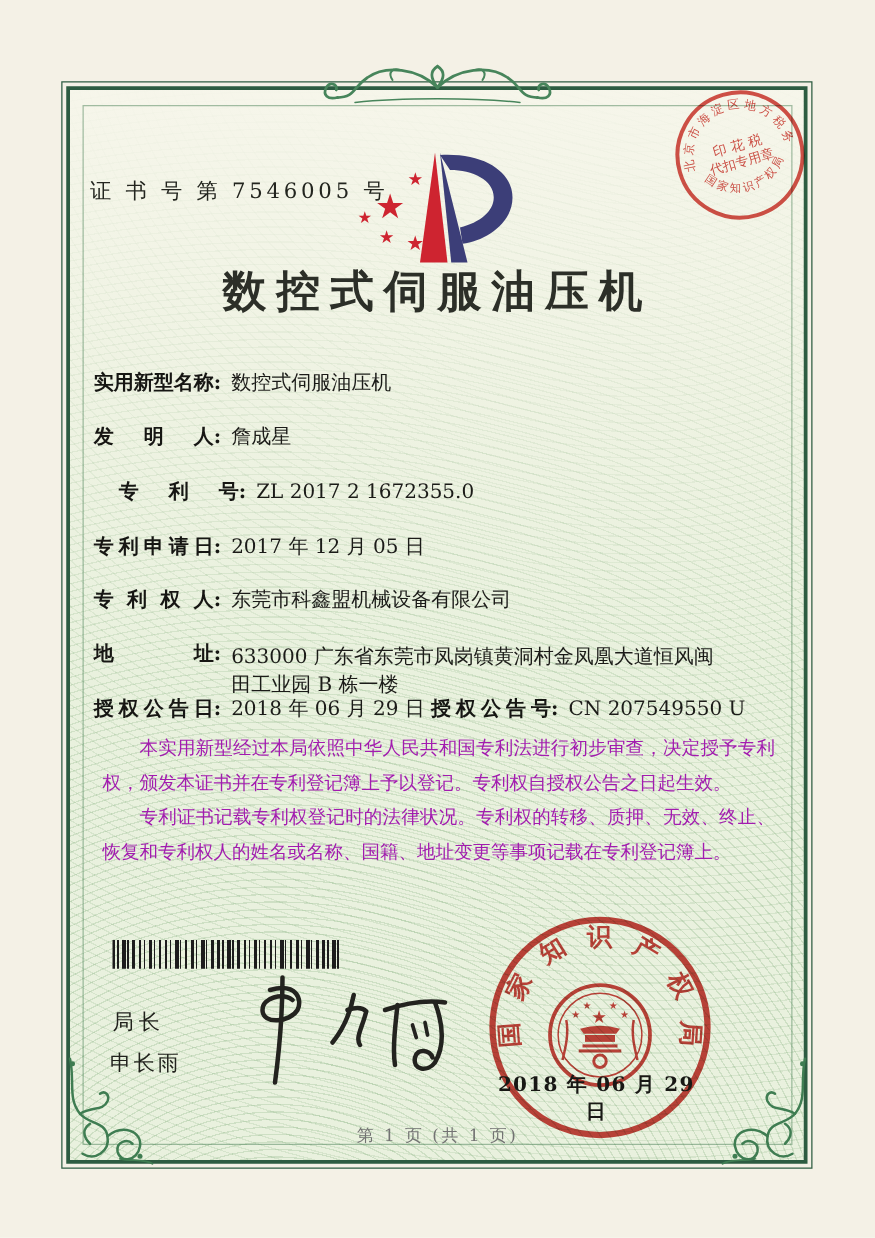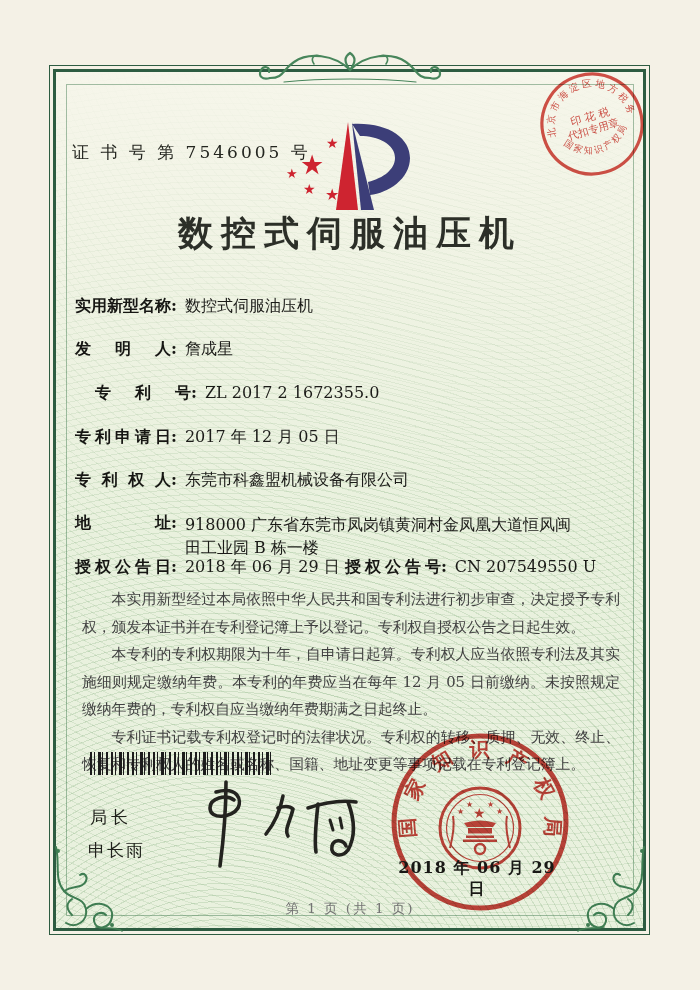--- a/index.html
+++ b/index.html
@@ -45,21 +45,21 @@
   }
   .colon{font-family:"DejaVu Serif","Liberation Serif",serif;font-size:16px;font-weight:700;}
   .val{
     display:inline-block;margin-left:8px;vertical-align:top;
     font-family:"DejaVu Serif","Liberation Serif",serif;
     font-size:16px;color:#1b1b18;white-space:normal;
   }
   .val-wrap{width:402px;line-height:23px;}
   .grant-right{display:inline-block;}
   .paras{
-    left:82px;top:585px;width:538px;color:#404040;
+    left:82px;top:585px;width:538px;color:#a21caf;
     font-family:"DejaVu Serif","Liberation Serif",serif;
     font-size:14.8px;line-height:27.5px;text-align:justify;
   }
   .paras p{margin:0;text-indent:2em;}
   .barcode{
     left:90px;top:752px;width:182px;height:23px;
     background:repeating-linear-gradient(90deg,
       #1c1c1c 0 2px, rgba(0,0,0,0) 2px 4px,
       #1c1c1c 4px 5px, rgba(0,0,0,0) 5px 8px,
       #1c1c1c 8px 11px, rgba(0,0,0,0) 11px 12px,
@@ -163,30 +163,29 @@
 <div class="field-row z3" style="top:383px;margin-left:20px;">
   <span class="lbl">专利号</span><span class="colon">:</span><span class="val">ZL 2017 2 1672355.0</span>
 </div>
 <div class="field-row z3" style="top:427px;">
   <span class="lbl">专利申请日</span><span class="colon">:</span><span class="val">2017 年 12 月 05 日</span>
 </div>
 <div class="field-row z3" style="top:470px;">
   <span class="lbl">专利权人</span><span class="colon">:</span><span class="val">东莞市科鑫盟机械设备有限公司</span>
 </div>
 <div class="field-row z3" style="top:513px;">
-  <span class="lbl">地址</span><span class="colon">:</span><span class="val val-wrap">918000 广东省东莞市凤岗镇黄洞村金凤凰大道恒风闽田工业园 B 栋一楼</span>
+  <span class="lbl">地址</span><span class="colon">:</span><span class="val val-wrap">633000 广东省东莞市凤岗镇黄洞村金凤凰大道恒风闽田工业园 B 栋一楼</span>
 </div>
 <div class="field-row z3" style="top:557px;">
   <span><span class="lbl">授权公告日</span><span class="colon">:</span><span class="val">2018 年 06 月 29 日</span></span>
   <span class="grant-right"><span class="lbl">授权公告号</span><span class="colon">:</span><span class="val">CN 207549550 U</span></span>
 </div>
 
 <div class="abs paras z3">
   <p>本实用新型经过本局依照中华人民共和国专利法进行初步审查，决定授予专利权，颁发本证书并在专利登记簿上予以登记。专利权自授权公告之日起生效。</p>
-  <p>本专利的专利权期限为十年，自申请日起算。专利权人应当依照专利法及其实施细则规定缴纳年费。本专利的年费应当在每年 12 月 05 日前缴纳。未按照规定缴纳年费的，专利权自应当缴纳年费期满之日起终止。</p>
   <p>专利证书记载专利权登记时的法律状况。专利权的转移、质押、无效、终止、恢复和专利权人的姓名或名称、国籍、地址变更等事项记载在专利登记簿上。</p>
 </div>
 
 <div class="abs barcode z3"></div>
 
 <div class="abs signer-title z3">局长</div>
 <div class="abs signer-name z3">申长雨</div>
 
 <div class="abs z5" style="left:180px;top:778px;width:200px;height:95px;">
   <svg width="200" height="95" viewBox="0 0 200 95">

